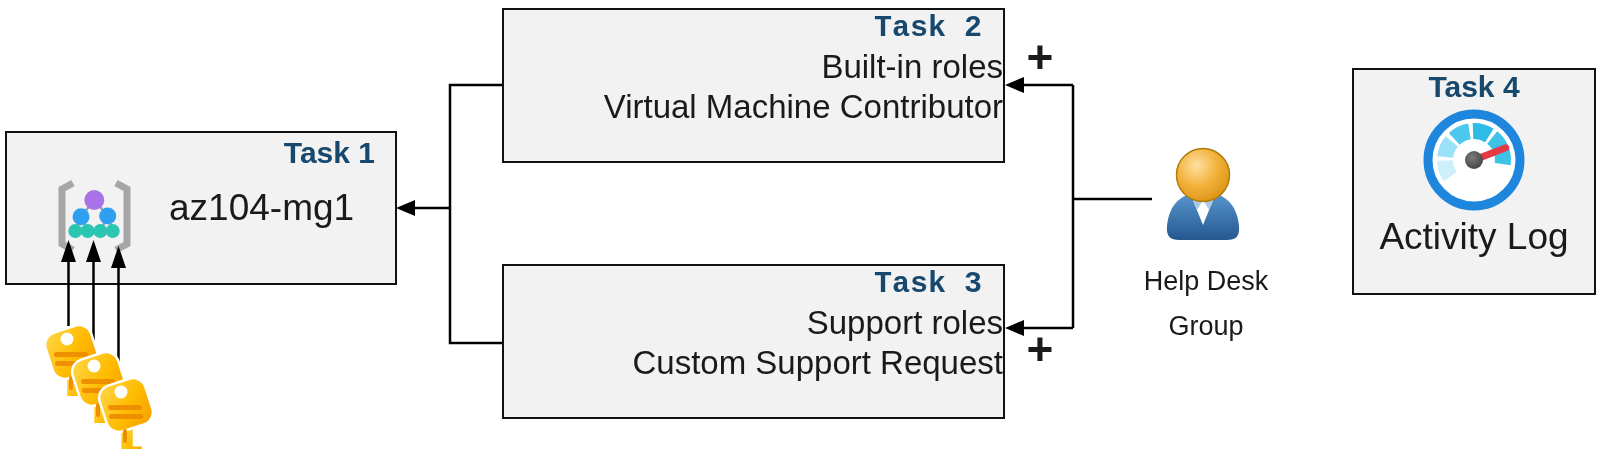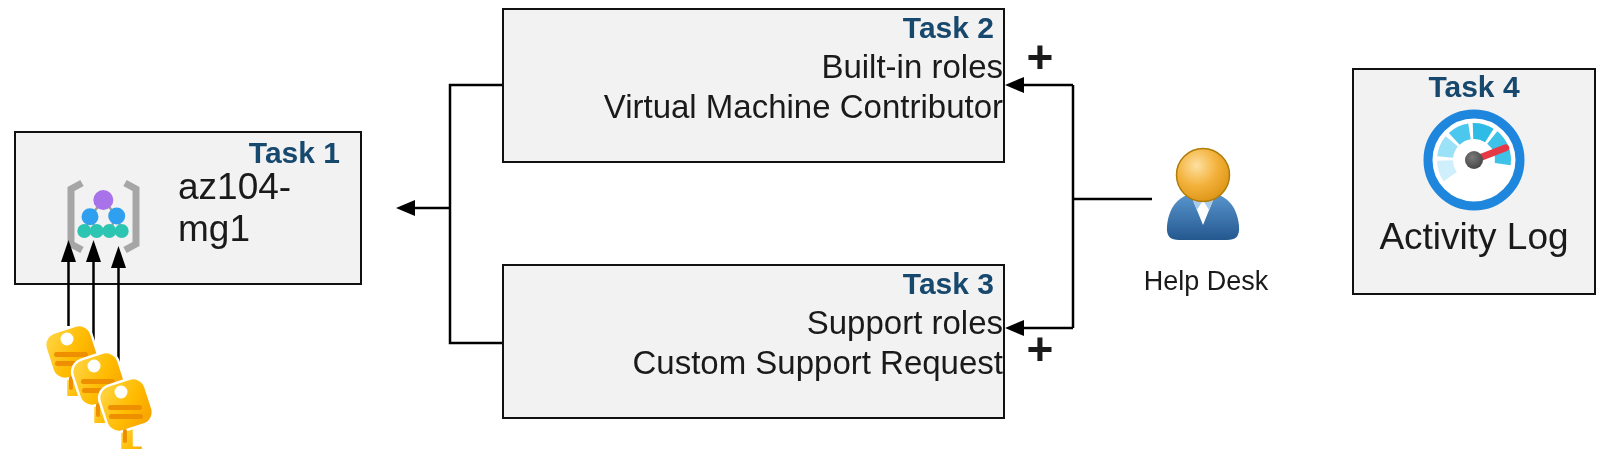--- a/index.html
+++ b/index.html
@@ -12,27 +12,27 @@
     font-family:"Liberation Sans", sans-serif;color:var(--text);
   }
   .node-box{
     position:absolute;background:var(--box-fill);
     border:2.5px solid var(--box-border);box-sizing:border-box;
   }
   .badge{
     position:absolute;font-weight:bold;font-size:30px;color:var(--badge);
     white-space:nowrap;
   }
-  #task1{left:14px;top:131px;width:348px;height:154px;}
+  #task1{left:5px;top:131px;width:392px;height:154px;}
   #task1 .badge{right:20px;top:3px;}
   .t1-label{position:absolute;left:162px;top:0;bottom:0;display:flex;align-items:center;
     font-size:37px;}
   #task2{left:502px;top:8px;width:503px;height:155px;}
   #task3{left:502px;top:264px;width:503px;height:155px;}
-  #task2 .badge,#task3 .badge{right:9px;top:1px;}
+  #task2 .badge,#task3 .badge{right:21px;top:1px;font-family:Liberation Mono, monospace;}
   .box-lines{margin-top:37px;text-align:right;font-size:33px;line-height:40px;}
   #task4{left:1352px;top:68px;width:244px;height:227px;display:flex;flex-direction:column;
     align-items:center;}
   #task4 .badge{position:static;}
   #task4 .gauge-wrap{margin-top:4px;line-height:0;}
   .t4-label{font-size:37px;margin-top:4px;white-space:nowrap;}
   .mg-icon{position:absolute;left:46px;top:43px;}
   .person-wrap{position:absolute;left:1159px;top:147px;line-height:0;}
   .person-label{position:absolute;left:1120px;top:259px;width:172px;text-align:center;
     font-size:27px;line-height:45px;}
@@ -152,20 +152,21 @@
       </defs>
       <path d="M44,45 C 23,45 10,57 8,79 C 7,90 12,93 20,93 L 68,93 C 76,93 81,90 80,79 C 78,57 65,45 44,45 Z" fill="url(#bodyGrad)"></path>
       <path d="M31,46 L44,78 L57,46 Z" fill="#ffffff"></path>
       <path d="M31,46 L44,53 L38,63 Z" fill="#a9cbe8"></path>
       <path d="M57,46 L44,53 L50,63 Z" fill="#a9cbe8"></path>
       <circle cx="44" cy="28" r="26.5" fill="url(#headGrad)" stroke="#b07c08" stroke-width="1.5"></circle>
     </svg>
   </div>
   <div class="person-label">
     <div>Help Desk</div>
+    <div>Group</div>
   </div>
 
   <div class="plus" id="plus-top">+</div>
   <div class="plus" id="plus-bottom">+</div>
 
   <svg id="connectors" width="1606" height="449" viewBox="0 0 1606 449">
 
     <path class="cline" d="M 502,85 L 450,85 L 450,343 L 502,343"></path>
     <line class="cline" x1="450" y1="208" x2="410" y2="208"></line>
     <polygon class="chead" points="396,208 415,200 415,216"></polygon>

